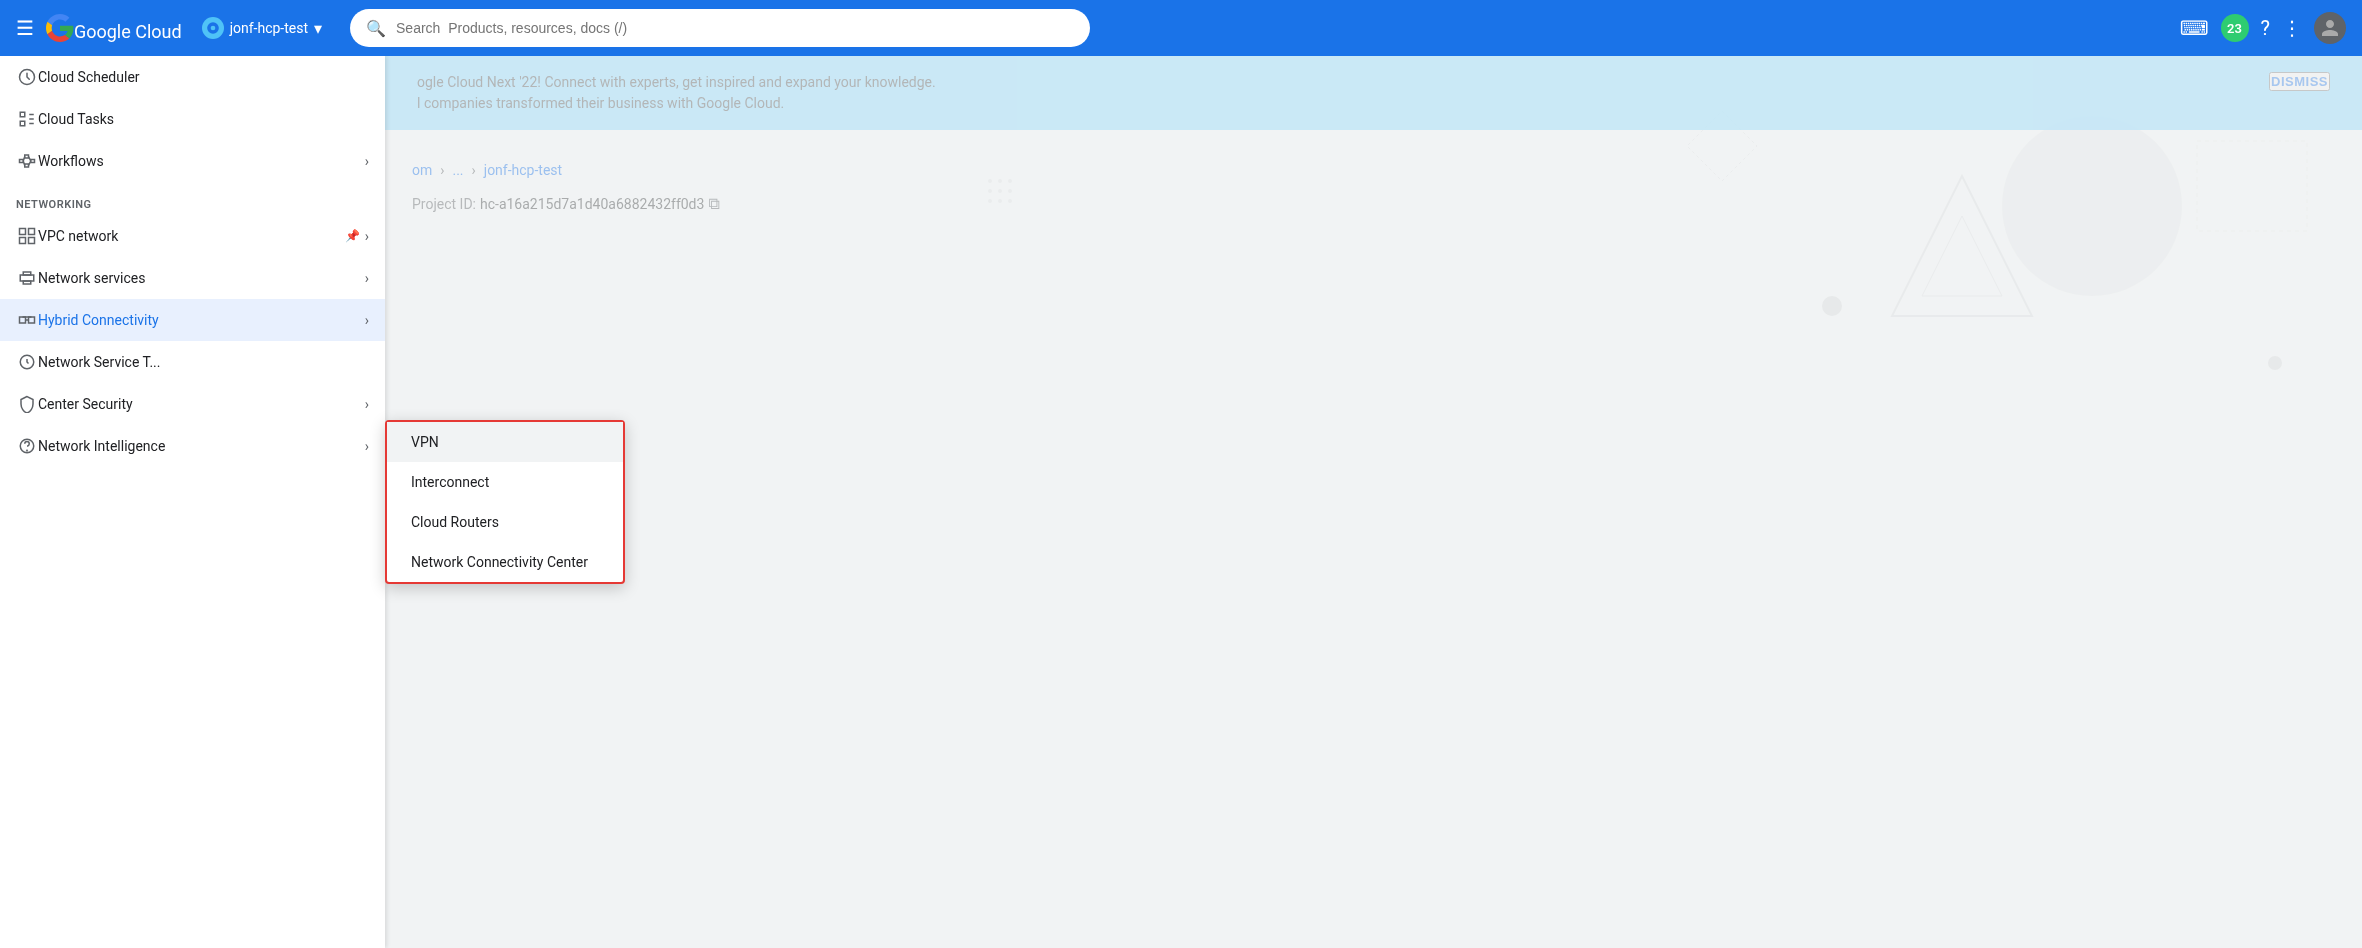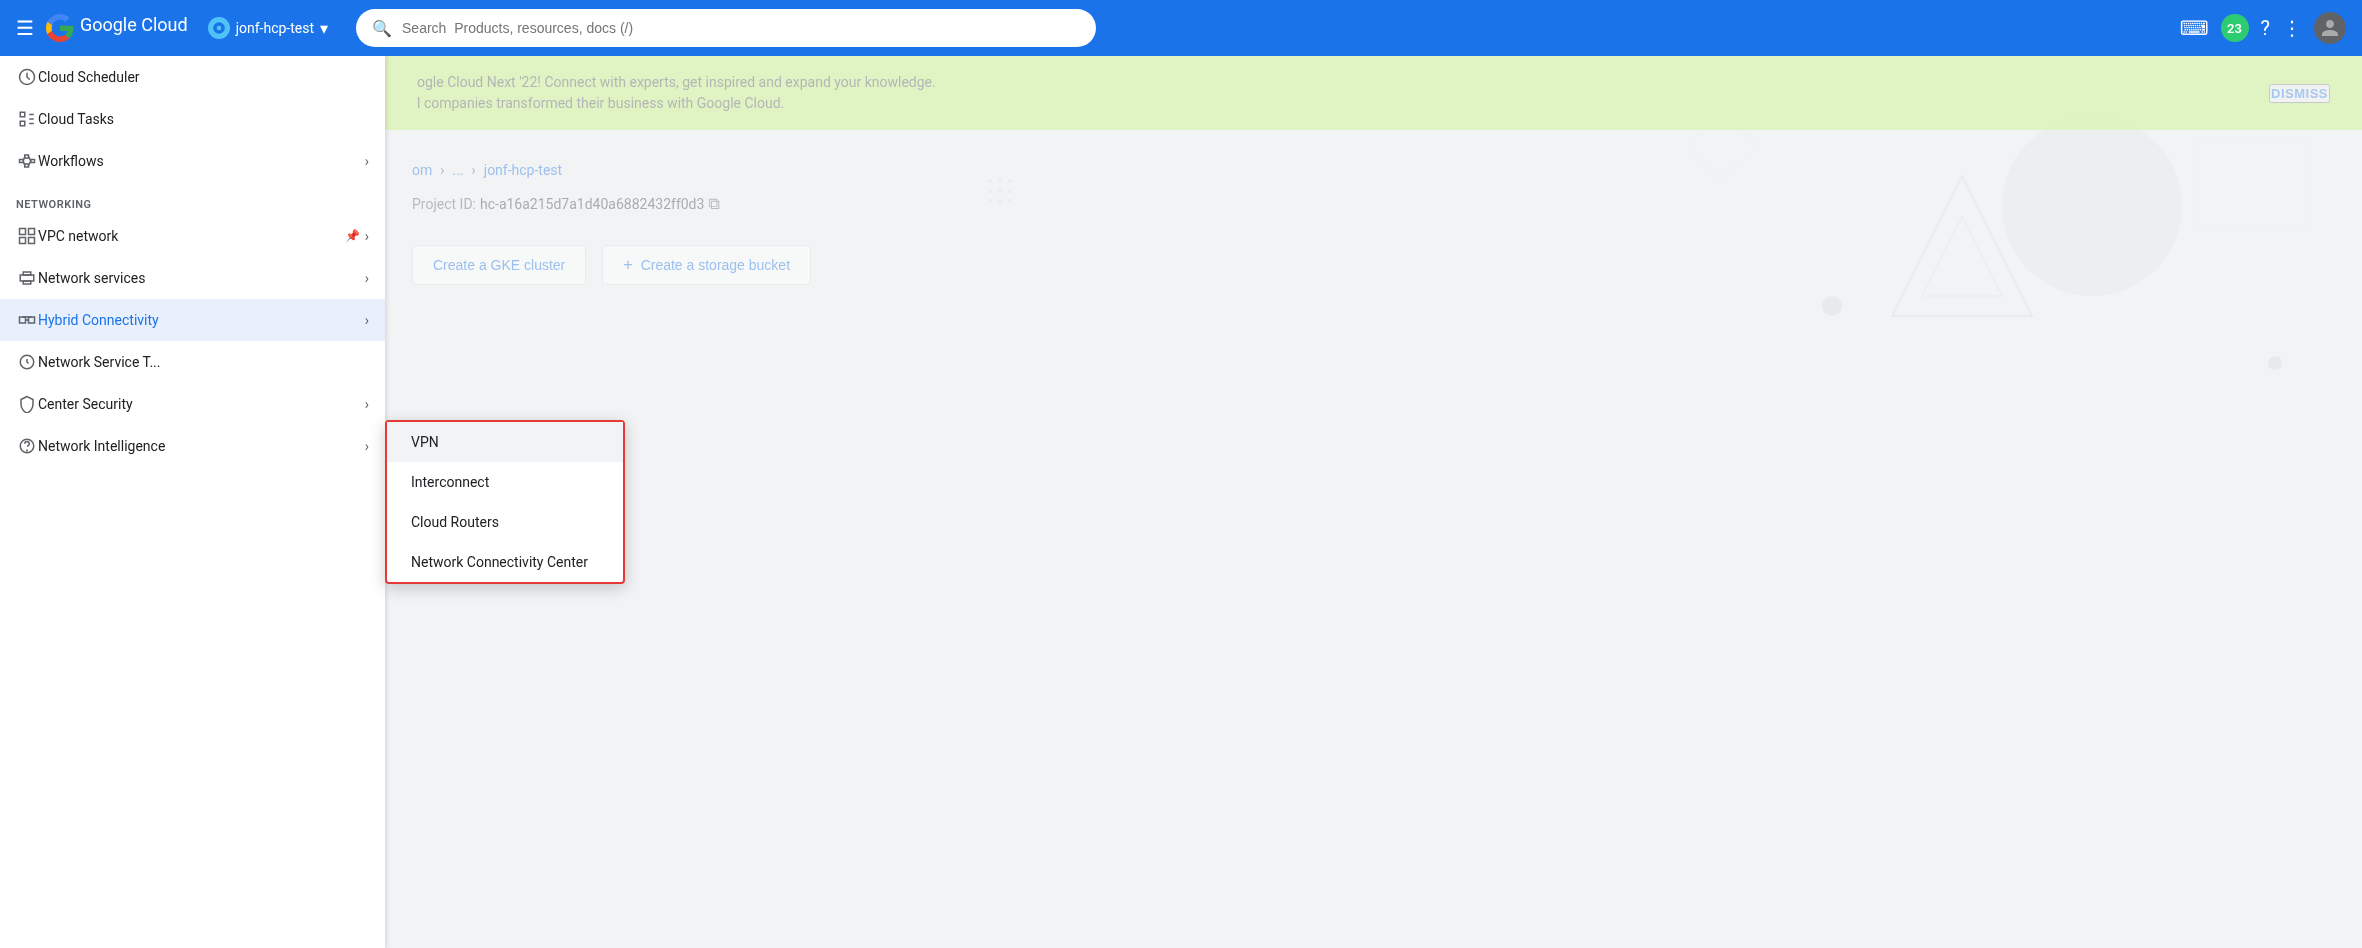--- a/index.html
+++ b/index.html
@@ -4,21 +4,21 @@
   <style>
     * { box-sizing: border-box; margin: 0; padding: 0; }
     body { font-family: 'Google Sans', Roboto, Arial, sans-serif; background: #f1f3f4; overflow: hidden; }
 
     
     .topbar {
       display: flex; align-items: center; height: 56px;
       background: #1a73e8; padding: 0 16px; gap: 12px; position: relative; z-index: 100;
     }
     .topbar-hamburger { color: white; font-size: 20px; cursor: pointer; }
-    .topbar-logo { display: flex; align-items: flex-start; gap: 6px; }
+    .topbar-logo { display: flex; align-items: flex-end; }
     .topbar-project { display: flex; align-items: center; gap: 6px; color: white; font-size: 14px; cursor: pointer; margin-left: 8px; }
     .topbar-project-icon { width: 22px; height: 22px; border-radius: 50%; background: #4fc3f7; display: flex; align-items: center; justify-content: center; font-size: 11px; color: #1a73e8; }
     .topbar-search {
       flex: 1; max-width: 740px; margin: 0 16px;
       background: white; border-radius: 24px; height: 38px;
       display: flex; align-items: center; padding: 0 16px; gap: 10px;
     }
     .topbar-search input { border: none; outline: none; font-size: 14px; flex: 1; color: #202124; }
     .topbar-search-icon { color: #5f6368; font-size: 16px; }
     .topbar-right { margin-left: auto; display: flex; align-items: center; gap: 12px; }
@@ -72,22 +72,22 @@
     .submenu-item.highlighted { background: #f1f3f4; }
 
     
     .main {
       flex: 1; overflow-y: auto; position: relative;
       background: #f1f3f4;
     }
 
     
     .banner {
-      background: #bef264; padding: 16px 32px;
-      display: flex; align-items: center; justify-content: space-between;
+      background: #7dd3fc; padding: 16px 32px;
+      display: flex; align-items: flex-start; justify-content: space-between;
       opacity: 0.85;
     }
     .banner-text { font-size: 14px; color: #3c4043; line-height: 1.5; }
     .banner-dismiss { color: #1a73e8; font-size: 13px; font-weight: 600; cursor: pointer; letter-spacing: 0.5px; }
 
     
     .main-bg {
       position: absolute; top: 0; right: 0; bottom: 0; left: 0;
       pointer-events: none; overflow: hidden;
     }
@@ -335,29 +335,20 @@
         <span class="breadcrumb-sep">›</span>
         <span class="breadcrumb-item">jonf-hcp-test</span>
       </div>
 
       <div class="project-id-row">
         <span>Project ID:</span>
         <span class="project-id-value">hc-a16a215d7a1d40a6882432ff0d3</span>
         <span class="copy-icon">⧉</span>
       </div>
 
-      <div class="action-buttons">
-        <button class="action-btn">
-          <span>Create a GKE cluster</span>
-        </button>
-        <button class="action-btn">
-          <span style="font-size:16px;font-weight:300;">+</span>
-          <span>Create a storage bucket</span>
-        </button>
-      </div>
 
     </div>
 
     <div class="overlay"></div>
 
   </div>
 </div>
 
 <div class="submenu-dropdown">
   <div class="submenu-item highlighted">

